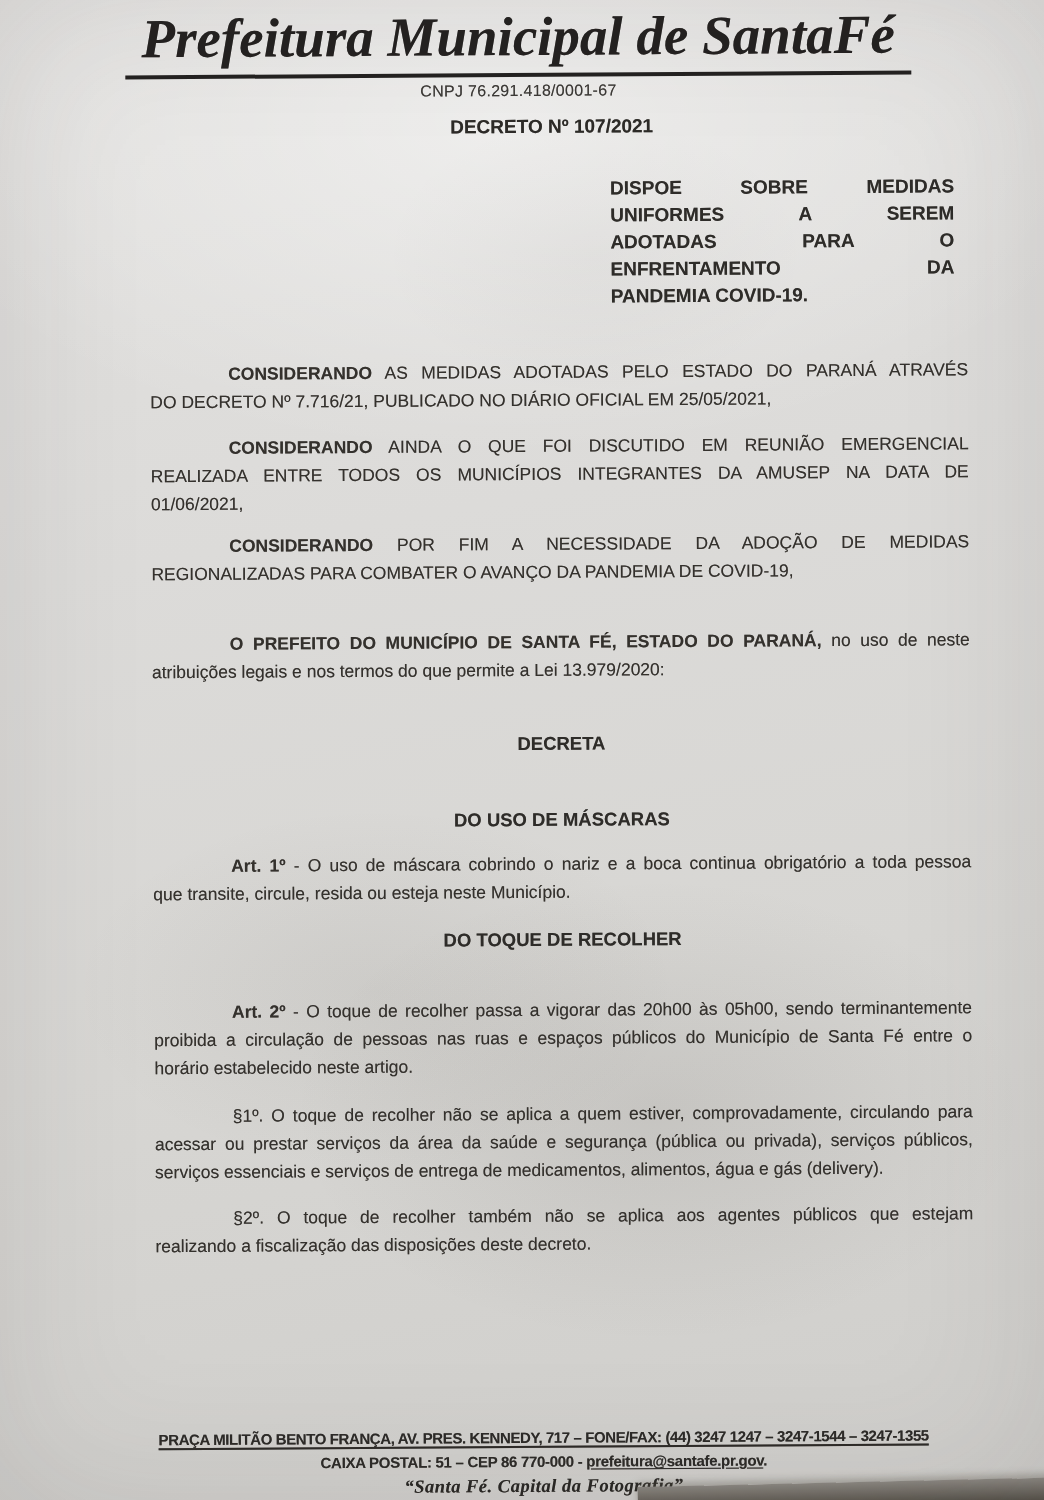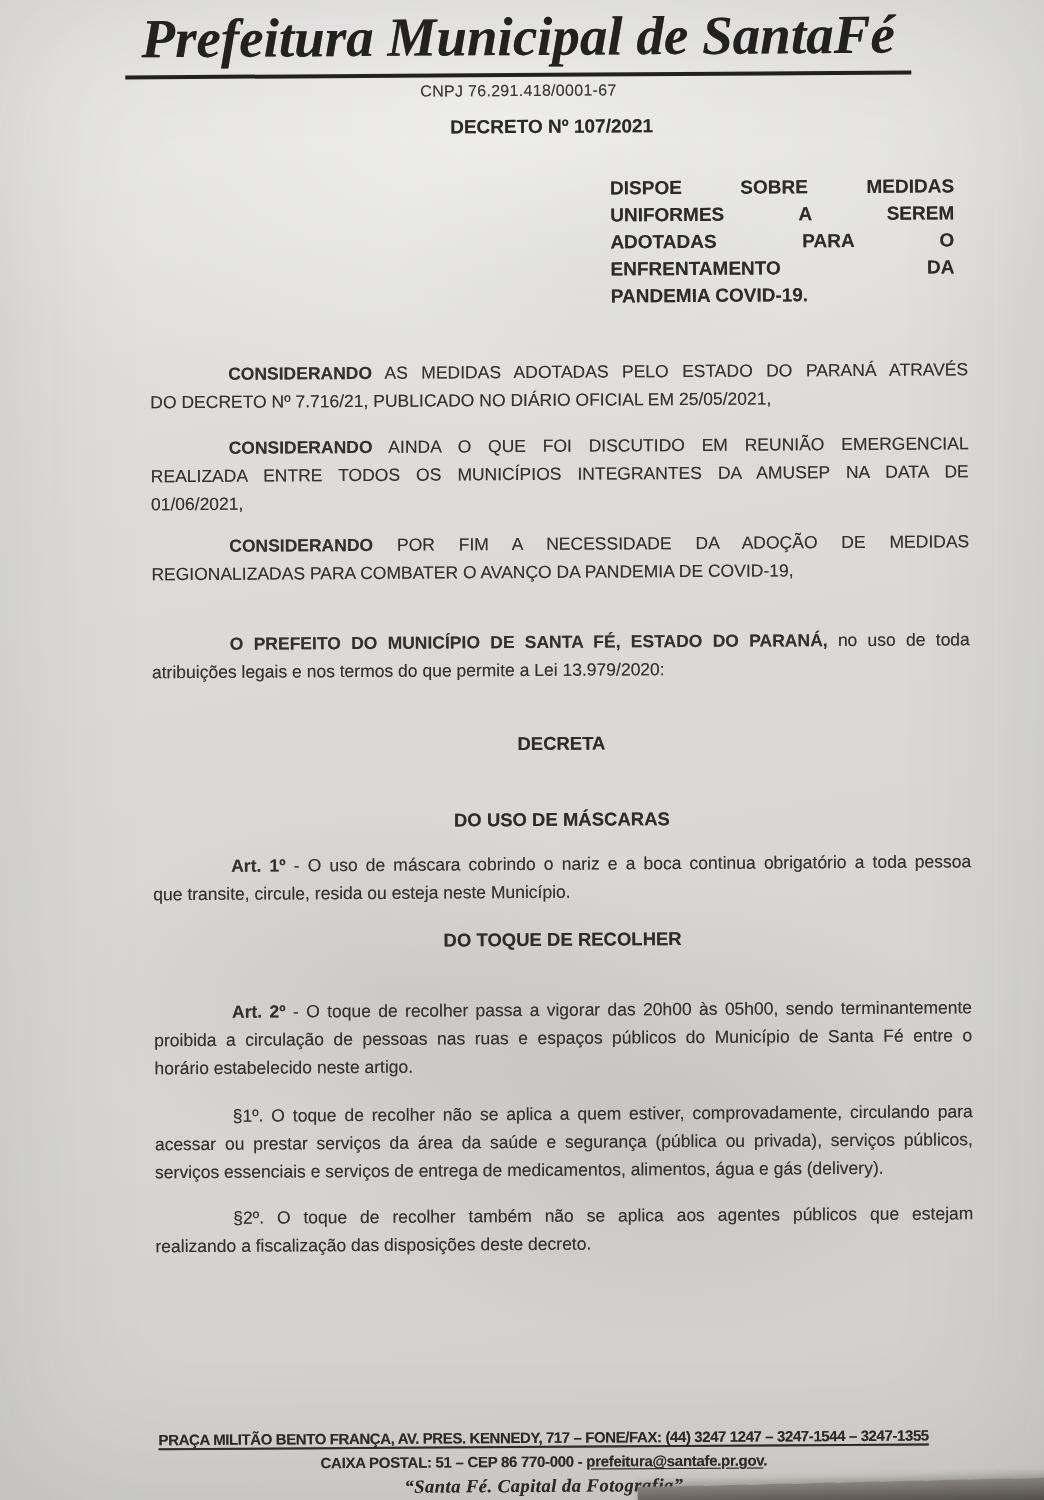--- a/index.html
+++ b/index.html
@@ -85,21 +85,21 @@
         <span class="jline">REALIZADA ENTRE TODOS OS MUNICÍPIOS INTEGRANTES DA AMUSEP NA DATA DE</span>
         <span class="jline last">01/06/2021,</span>
       </p>
 
       <p class="m-r3">
         <span class="jline first"><span class="lead">CONSIDERANDO</span><span> POR FIM A NECESSIDADE DA ADOÇÃO DE MEDIDAS</span></span>
         <span class="jline last">REGIONALIZADAS PARA COMBATER O AVANÇO DA PANDEMIA DE COVID-19,</span>
       </p>
 
       <p class="m-pre">
-        <span class="jline first"><span class="lead">O PREFEITO DO MUNICÍPIO DE SANTA FÉ,  ESTADO DO PARANÁ,</span><span> no uso de toda</span></span>
+        <span class="jline first"><span class="lead">O PREFEITO DO MUNICÍPIO DE SANTA FÉ,  ESTADO DO PARANÁ,</span><span> no uso de neste</span></span>
         <span class="jline last">atribuições legais e nos termos do que permite a Lei 13.979/2020:</span>
       </p>
 
       <div class="heading m-hd">DECRETA</div>
 
       <div class="heading m-hm">DO USO DE MÁSCARAS</div>
 
       <p class="m-art1">
         <span class="jline first"><span class="lead">Art. 1º</span><span> - O uso de máscara cobrindo o nariz e a boca continua obrigatório a toda pessoa</span></span>
         <span class="jline last">que transite, circule, resida ou esteja neste Município.</span>

